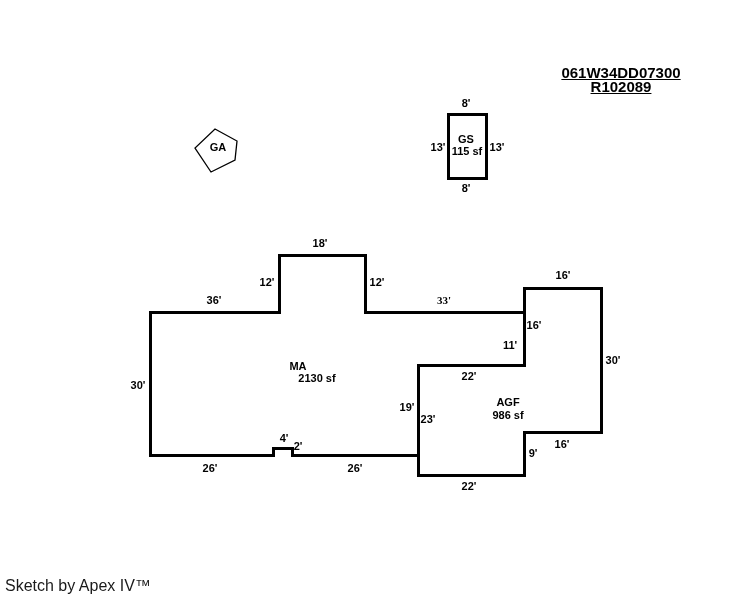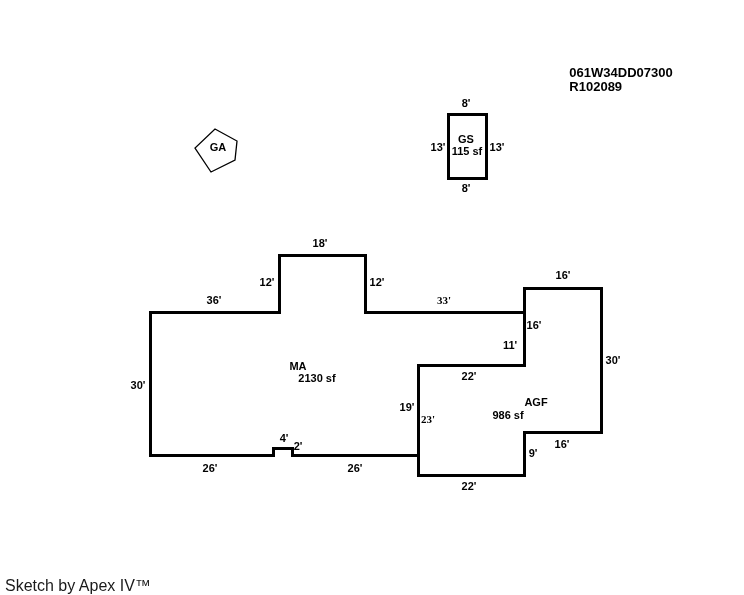--- a/index.html
+++ b/index.html
@@ -27,25 +27,27 @@
     font-weight: bold;
     color: #000000;
     white-space: nowrap;
     line-height: 1;
   }
   .title-block {
     position: absolute;
     left: 621px;
     top: 66px;
     transform: translateX(-50%);
-    font-size: 13px;
+    text-align: center;
+    font-size: 15px;
     font-weight: bold;
     color: #000000;
     line-height: 14px;
     white-space: nowrap;
+    text-decoration: underline;
   }
   .footer {
     position: absolute;
     left: 5px;
     top: 577px;
     font-size: 16px;
     font-weight: normal;
     color: #1a1a1a;
     white-space: nowrap;
   }
@@ -68,40 +70,40 @@
   </div>
 
   <span class="lbl" style="left:218px; top:147px;">GA</span>
 
   <span class="lbl" style="left:466px; top:139px;">GS</span>
   <span class="lbl" style="left:467px; top:151px;">115 sf</span>
 
   <span class="lbl" style="left:298px; top:366px;">MA</span>
   <span class="lbl" style="left:301px; top:378px;margin-left:16px;">2130 sf</span>
 
-  <span class="lbl" style="left:508px; top:402px;margin-left:28px;">AGF</span>
+  <span class="lbl" style="left:508px; top:402px;">AGF</span>
   <span class="lbl" style="left:508px; top:415px;">986 sf</span>
 
   <div id="dim-layer">
       <span class="lbl" style="left: 466px; top: 103px;">8'</span>
       <span class="lbl" style="left: 438px; top: 147px;">13'</span>
       <span class="lbl" style="left: 497px; top: 147px;">13'</span>
       <span class="lbl" style="left: 466px; top: 188px;">8'</span>
       <span class="lbl" style="left: 320px; top: 243px;">18'</span>
       <span class="lbl" style="left: 267px; top: 282px;">12'</span>
       <span class="lbl" style="left: 377px; top: 282px;">12'</span>
       <span class="lbl" style="left: 214px; top: 300px;">36'</span>
       <span class="lbl" style="left: 444px; top: 300px; font-family: Liberation Serif, serif;">33'</span>
       <span class="lbl" style="left: 563px; top: 275px;">16'</span>
       <span class="lbl" style="left: 534px; top: 325px;">16'</span>
       <span class="lbl" style="left: 510px; top: 336px; margin-top: 9px;">11'</span>
       <span class="lbl" style="left: 613px; top: 360px;">30'</span>
       <span class="lbl" style="left: 469px; top: 376px;">22'</span>
       <span class="lbl" style="left: 407px; top: 407px;">19'</span>
-      <span class="lbl" style="left: 428px; top: 419px; font-family: Liberation Serif, serif;">23'</span>
+      <span class="lbl" style="left: 428px; top: 419px;">23'</span>
       <span class="lbl" style="left: 138px; top: 385px;">30'</span>
       <span class="lbl" style="left: 284px; top: 438px;">4'</span>
       <span class="lbl" style="left: 298px; top: 446px;">2'</span>
       <span class="lbl" style="left: 210px; top: 468px;">26'</span>
       <span class="lbl" style="left: 355px; top: 468px;">26'</span>
       <span class="lbl" style="left: 562px; top: 444px;">16'</span>
       <span class="lbl" style="left: 533px; top: 453px;">9'</span>
       <span class="lbl" style="left: 469px; top: 486px;">22'</span>
     </div>
 

